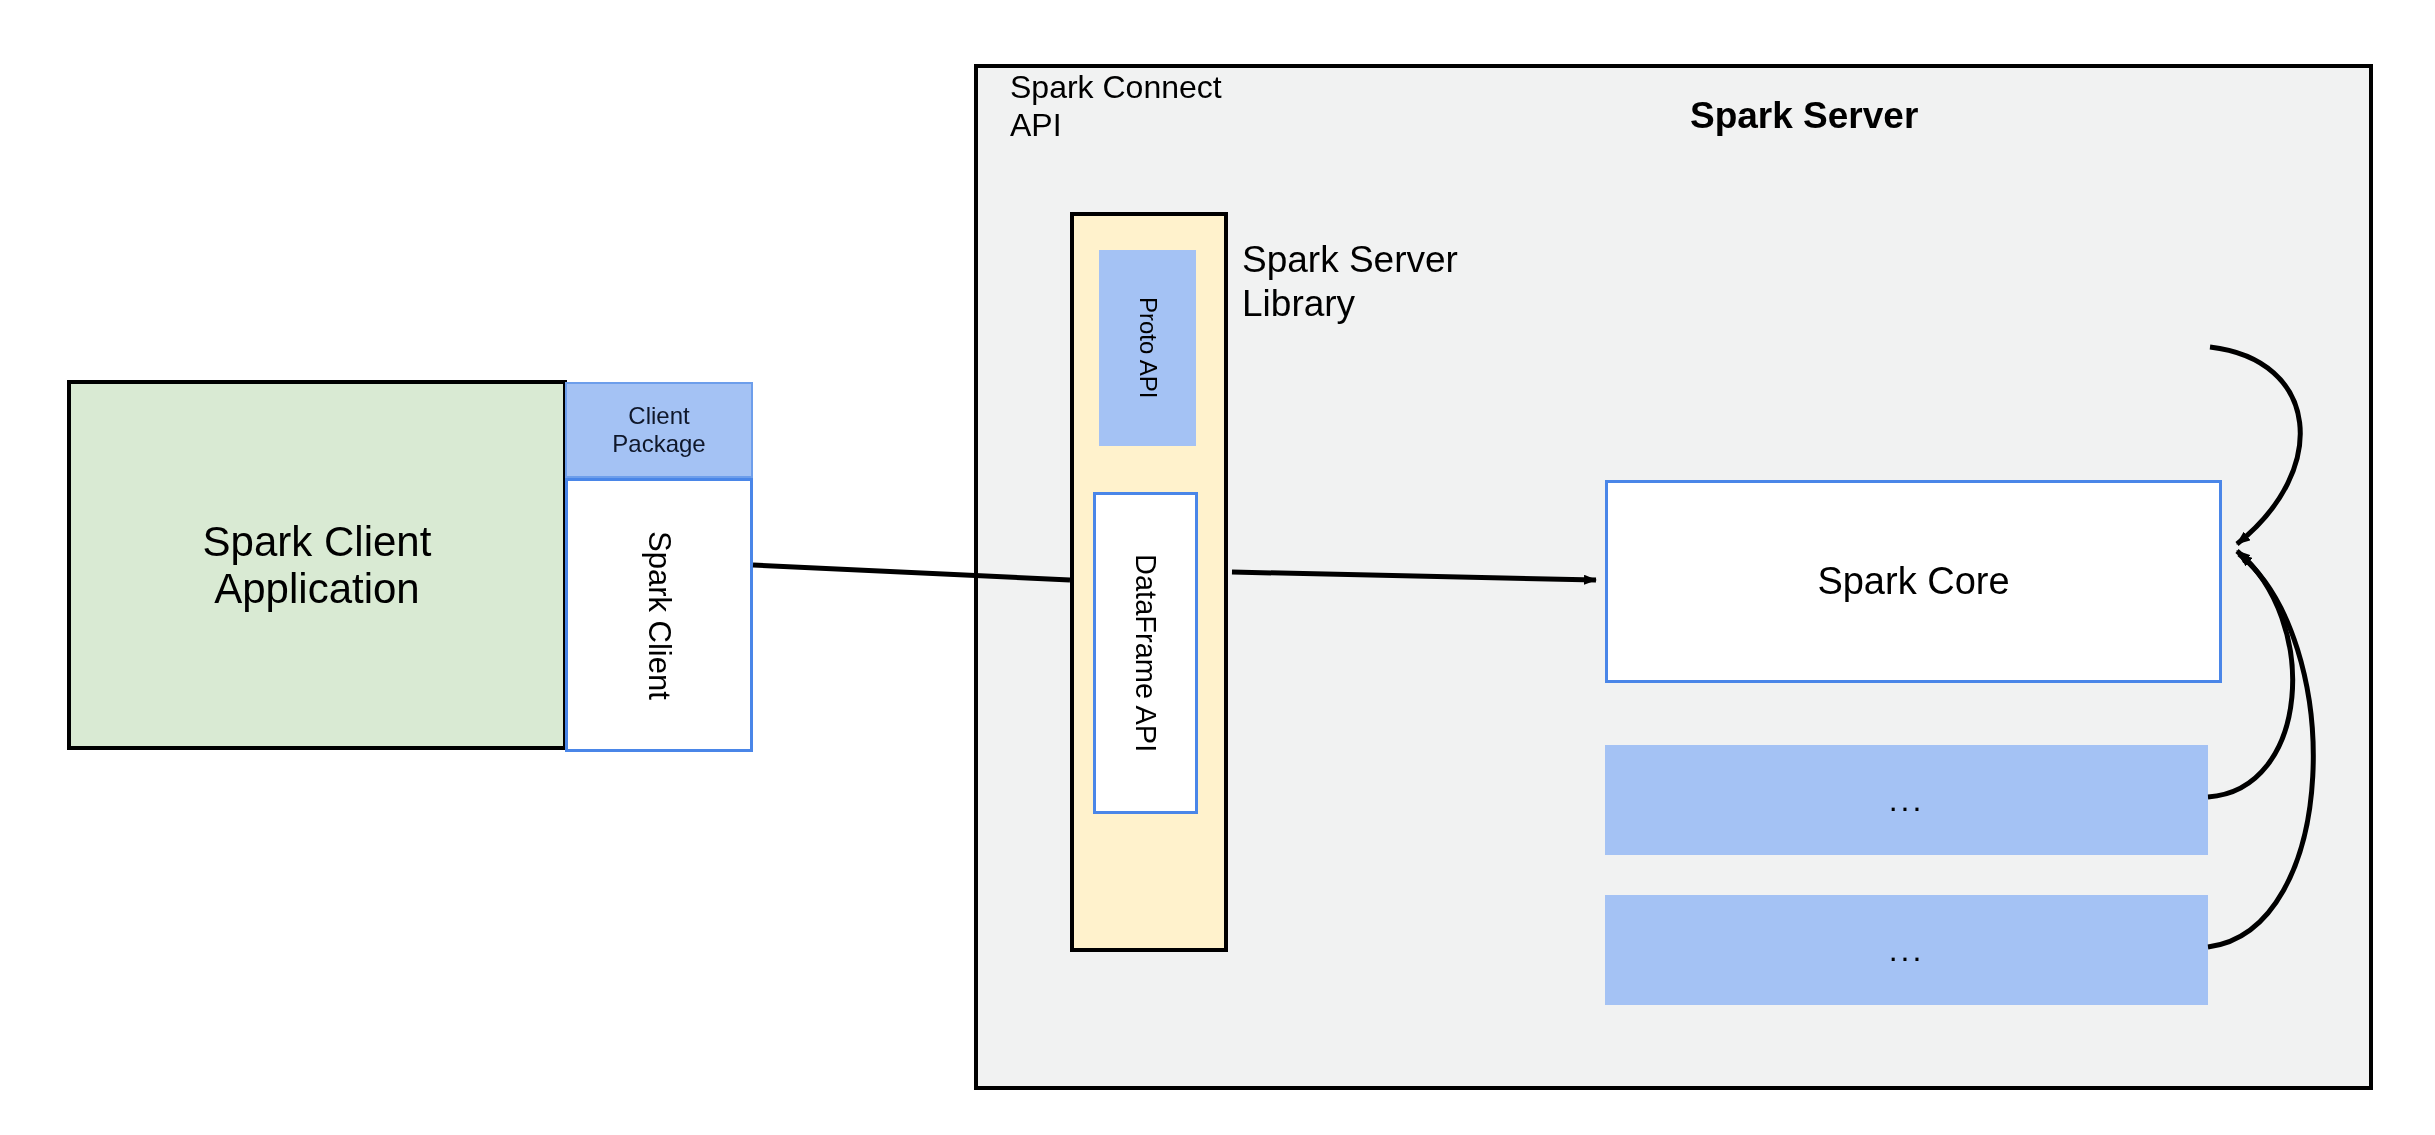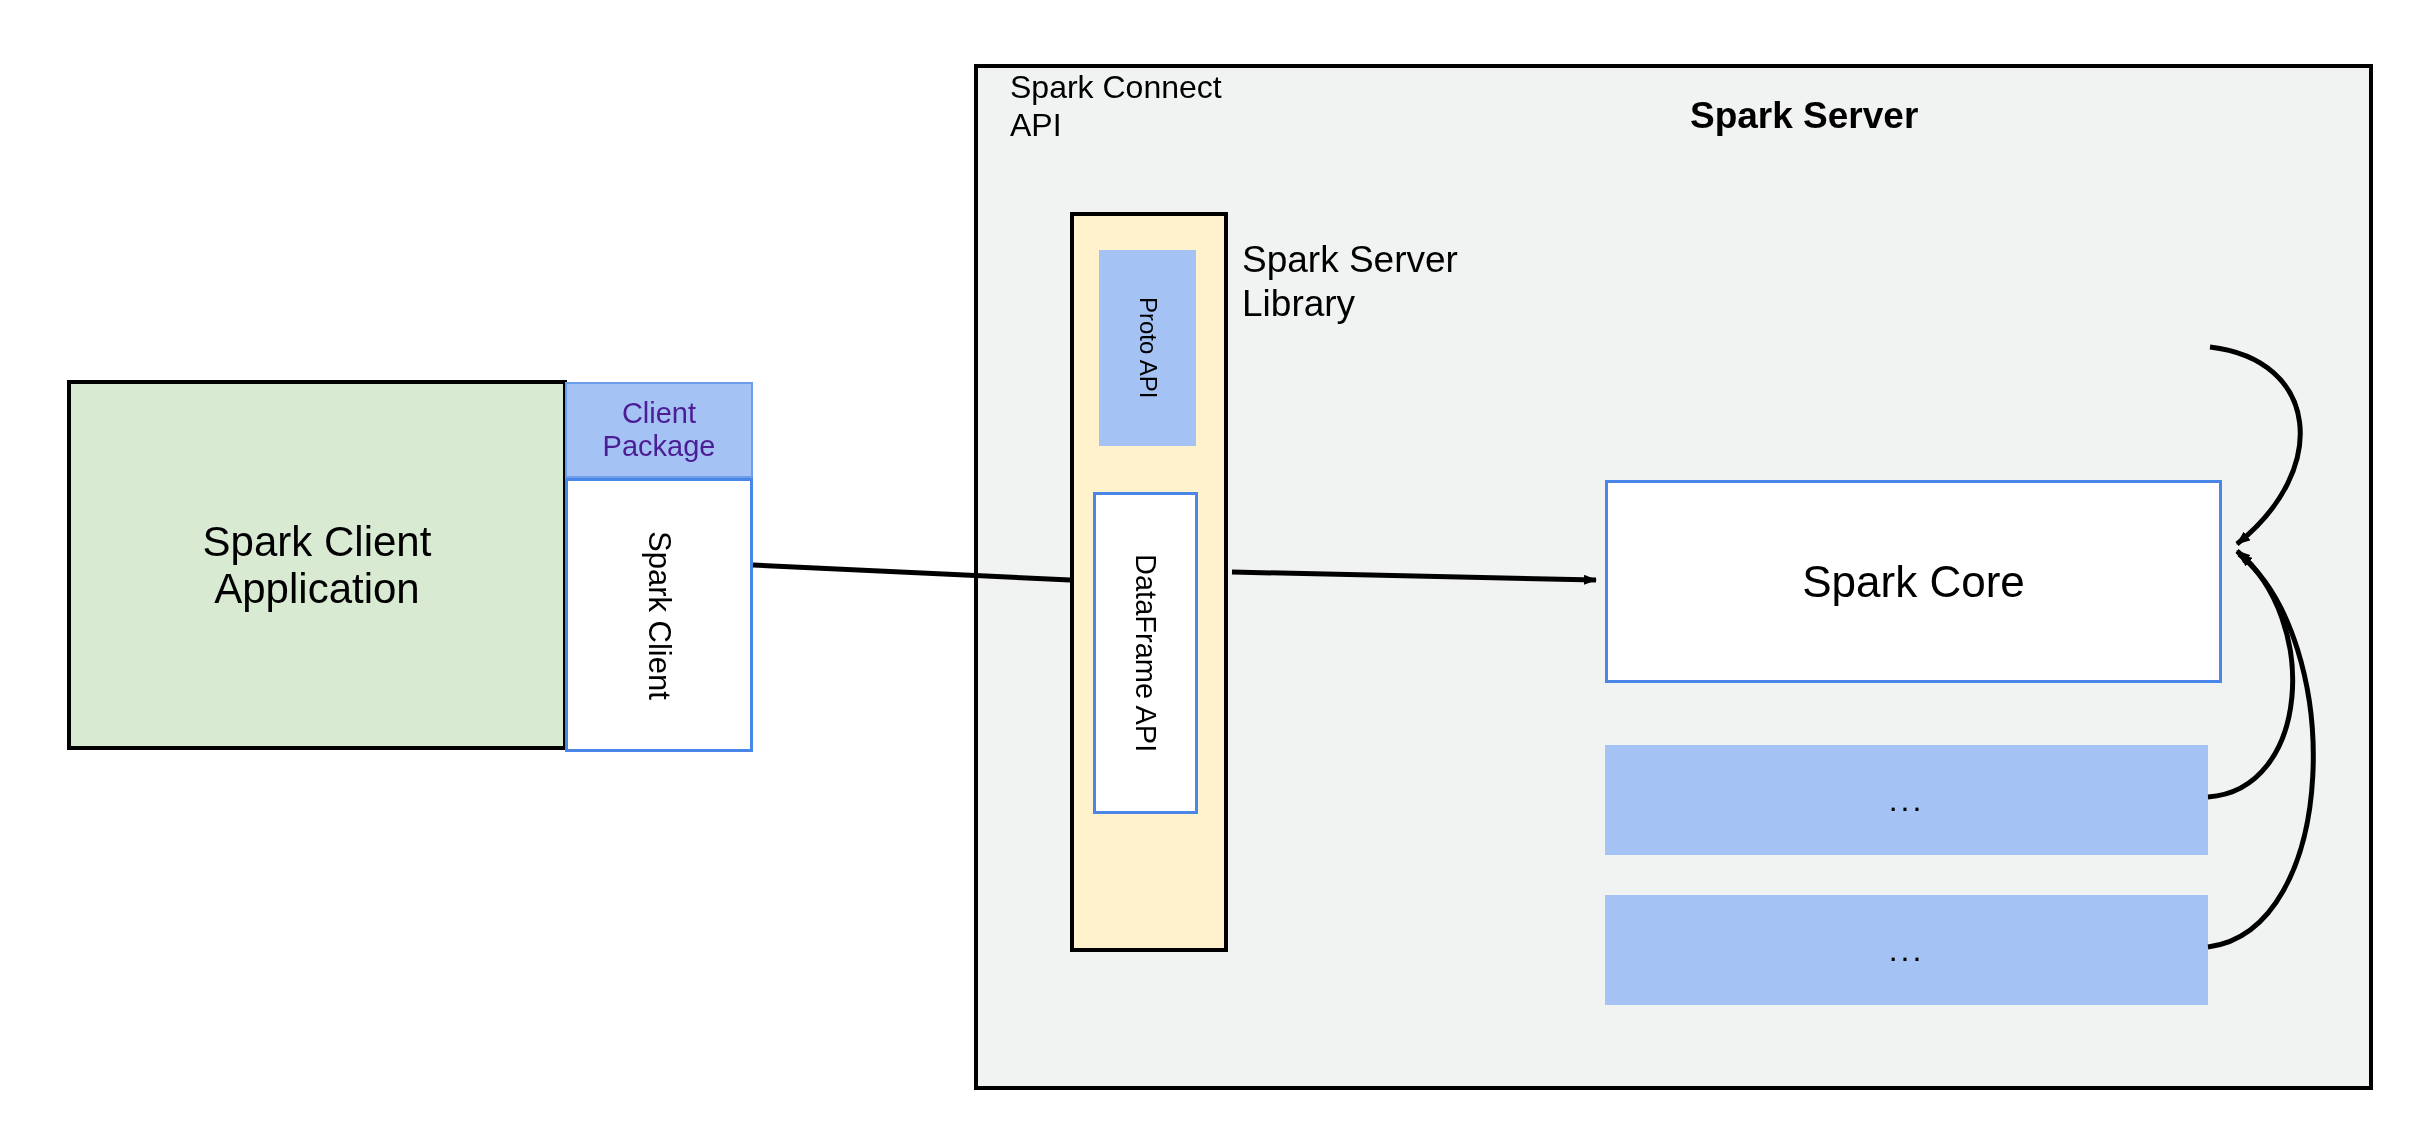--- a/index.html
+++ b/index.html
@@ -35,21 +35,21 @@
     font-size: 42px; color: #000000; line-height: 1.12;
     white-space: pre-line;
   }
 
   #client-package-box {
     left: 565px; top: 382px; width: 188px; height: 96px;
     background: #a4c2f4;
     border: 2px solid #6d9eeb;
   }
   #client-package-label {
-    font-size: 29px; color: #4c1d95; line-height: 1.15;
+    font-size: 24px; color: #0f172a; line-height: 1.15;
     white-space: pre-line;
   }
 
   #spark-client-box {
     left: 565px; top: 478px; width: 188px; height: 274px;
     background: #ffffff;
     border: 3px solid #4a86e8;
   }
   #spark-client-label {
     font-size: 31px; color: #000000;
@@ -118,21 +118,21 @@
     left: 1605px; top: 278px; width: 605px; height: 157px;
     background: #a4c2f4;
   }
   #custom-library-plugin-label { font-size: 40px; color: #000000; white-space: nowrap; }
 
   #spark-core-box {
     left: 1605px; top: 480px; width: 617px; height: 203px;
     background: #ffffff;
     border: 3px solid #4a86e8;
   }
-  #spark-core-label { font-size: 44px; color: #000000; white-space: nowrap; }
+  #spark-core-label { font-size: 38px; color: #000000; white-space: nowrap; }
 
   #extra-box-1 {
     left: 1605px; top: 745px; width: 603px; height: 110px;
     background: #a4c2f4;
   }
   #extra-box-2 {
     left: 1605px; top: 895px; width: 603px; height: 110px;
     background: #a4c2f4;
   }
   .ellipsis-label { font-size: 32px; color: #000000; letter-spacing: 3px; }

